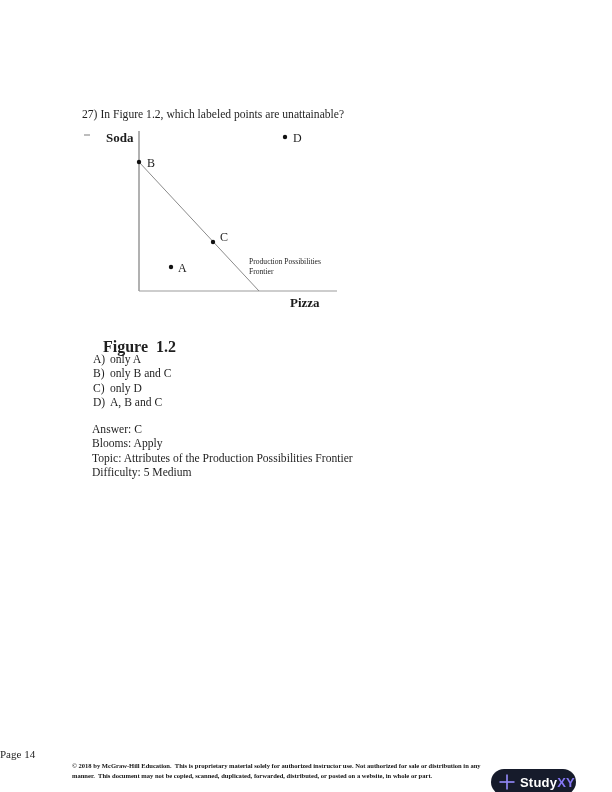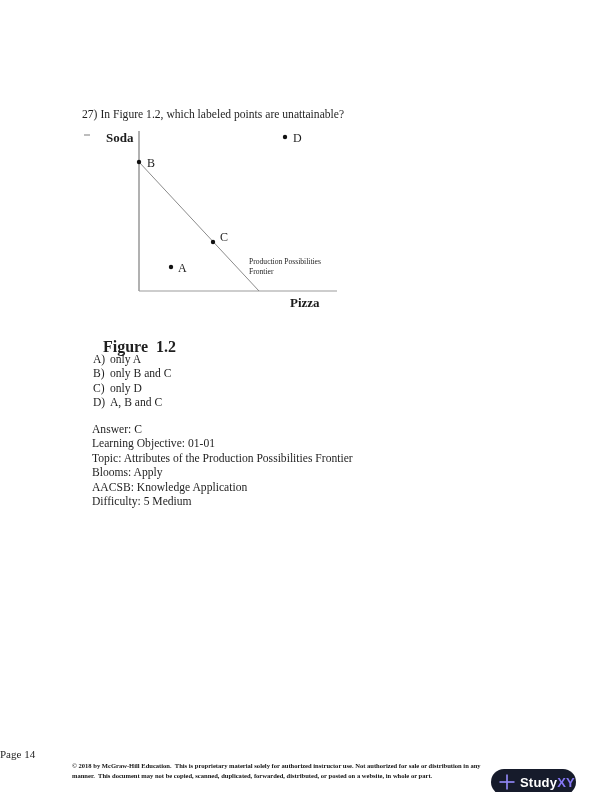--- a/index.html
+++ b/index.html
@@ -79,24 +79,22 @@
 
   <div class="options">
     <div><span class="opt-letter">A)</span><span>only A</span></div>
     <div><span class="opt-letter">B)</span><span>only B and C</span></div>
     <div><span class="opt-letter">C)</span><span>only D</span></div>
     <div><span class="opt-letter">D)</span><span>A, B and C</span></div>
   </div>
 
   <div class="meta-block">
     <div>Answer: C</div>
-    <div>Learning Objective: 01-01</div>
+    <div>Blooms: Apply</div>
     <div>Topic: Attributes of the Production Possibilities Frontier</div>
-    <div>Blooms: Apply</div>
-    <div>AACSB: Knowledge Application</div>
     <div>Difficulty: 5 Medium</div>
   </div>
 
   <div class="page-num">Page 14</div>
   <div class="copyright">
     <div>© 2018 by McGraw-Hill Education.  This is proprietary material solely for authorized instructor use. Not authorized for sale or distribution in any</div>
     <div>manner.  This document may not be copied, scanned, duplicated, forwarded, distributed, or posted on a website, in whole or part.</div>
   </div>
 
   <div class="brand-badge" id="brand-badge" style="background: rgb(22, 27, 43); border-radius: 13px;">

